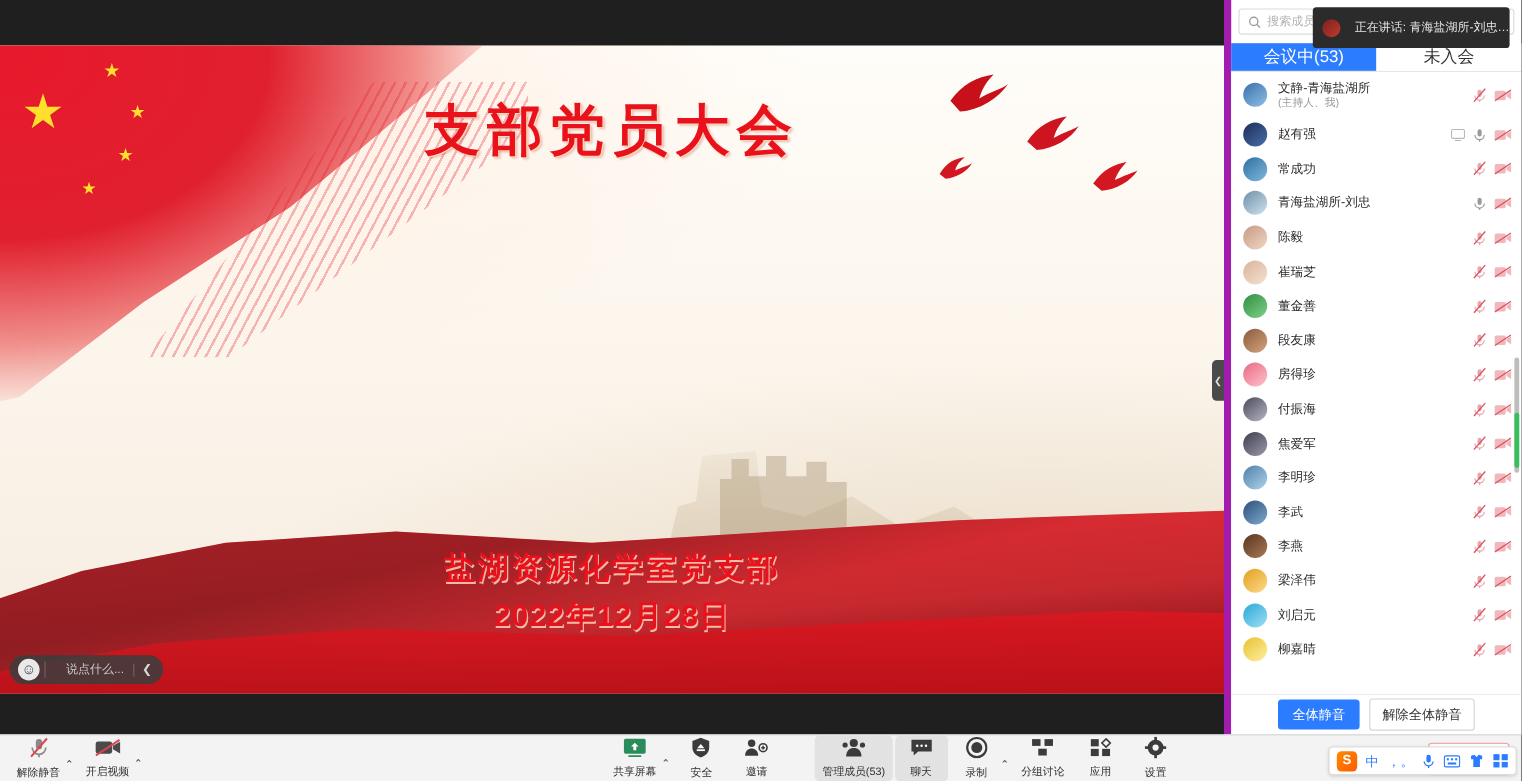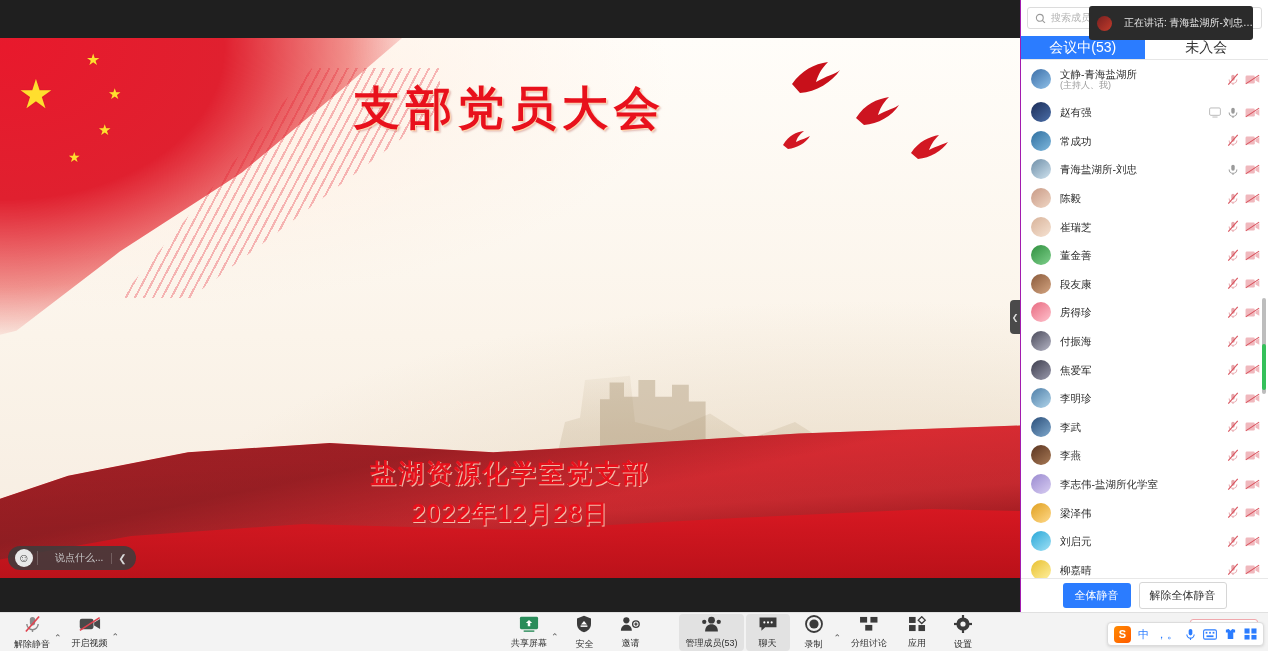--- a/index.html
+++ b/index.html
@@ -125,21 +125,21 @@
   #stage-handle{
     position:absolute; right:0; top:300px; width:10px; height:34px;
     background:#4a4a4a; border-radius:4px 0 0 4px;
     display:flex; align-items:center; justify-content:center;
     color:#ddd; font-size:8px;
   }
 
   
   #panel{
     position:absolute; right:0; top:0; width:248px; height:612px;
-    background:#ffffff; border-left:1px solid #a21caf;
+    background:#ffffff; border-left:6px solid #a21caf;
     display:flex; flex-direction:column;
   }
   #panel-top{ height:36px; display:flex; align-items:center; padding:0 6px; position:relative; }
   #search{
     flex:1; height:22px; border:1px solid #dcdcdc; border-radius:3px;
     display:flex; align-items:center; gap:5px; padding:0 7px; background:#fff;
   }
   #search .ph{ font-size:10px; color:#b3b3b3; }
   #speaking{
     position:absolute; left:68px; top:6px; height:23px;
@@ -544,37 +544,20 @@
             <svg width="15" height="11" viewBox="0 0 17 12">
               <rect x="0.6" y="1.6" width="10.5" height="9" rx="1.6" fill="#f0b8bd"></rect>
               <path d="M11.8 5 L16.2 2.2 L16.2 9.8 L11.8 7 Z" fill="#f0b8bd"></path>
               <line x1="0.8" y1="11" x2="16" y2="1" stroke="#d9545f" stroke-width="1.2"></line>
             </svg>
           </div>
         </div>
         <div class="prow">
           <div class="avatar" style="background: linear-gradient(140deg, rgb(90, 52, 32), rgb(168, 122, 86));"></div>
           <div class="pname">李燕</div>
-          <div class="picons">
-            <svg width="12" height="13" viewBox="0 0 14 15">
-              <rect x="5" y="2" width="4" height="7" rx="2" fill="#e7a6ab"></rect>
-              <path d="M2.5 7.5a4.5 4.5 0 0 0 9 0" fill="none" stroke="#e7a6ab" stroke-width="1.2"></path>
-              <line x1="7" y1="12" x2="7" y2="14" stroke="#e7a6ab" stroke-width="1.2"></line>
-              <line x1="1.5" y1="13.5" x2="12.5" y2="1" stroke="#d9545f" stroke-width="1.3"></line>
-            </svg>
-            <svg width="15" height="11" viewBox="0 0 17 12">
-              <rect x="0.6" y="1.6" width="10.5" height="9" rx="1.6" fill="#f0b8bd"></rect>
-              <path d="M11.8 5 L16.2 2.2 L16.2 9.8 L11.8 7 Z" fill="#f0b8bd"></path>
-              <line x1="0.8" y1="11" x2="16" y2="1" stroke="#d9545f" stroke-width="1.2"></line>
-            </svg>
-          </div>
-        </div>
-        <div class="prow">
-          <div class="avatar" style="background: linear-gradient(140deg, rgb(154, 138, 208), rgb(216, 205, 242));"></div>
-          <div class="pname">李志伟-盐湖所化学室</div>
           <div class="picons">
             <svg width="12" height="13" viewBox="0 0 14 15">
               <rect x="5" y="2" width="4" height="7" rx="2" fill="#e7a6ab"></rect>
               <path d="M2.5 7.5a4.5 4.5 0 0 0 9 0" fill="none" stroke="#e7a6ab" stroke-width="1.2"></path>
               <line x1="7" y1="12" x2="7" y2="14" stroke="#e7a6ab" stroke-width="1.2"></line>
               <line x1="1.5" y1="13.5" x2="12.5" y2="1" stroke="#d9545f" stroke-width="1.3"></line>
             </svg>
             <svg width="15" height="11" viewBox="0 0 17 12">
               <rect x="0.6" y="1.6" width="10.5" height="9" rx="1.6" fill="#f0b8bd"></rect>
               <path d="M11.8 5 L16.2 2.2 L16.2 9.8 L11.8 7 Z" fill="#f0b8bd"></path>

